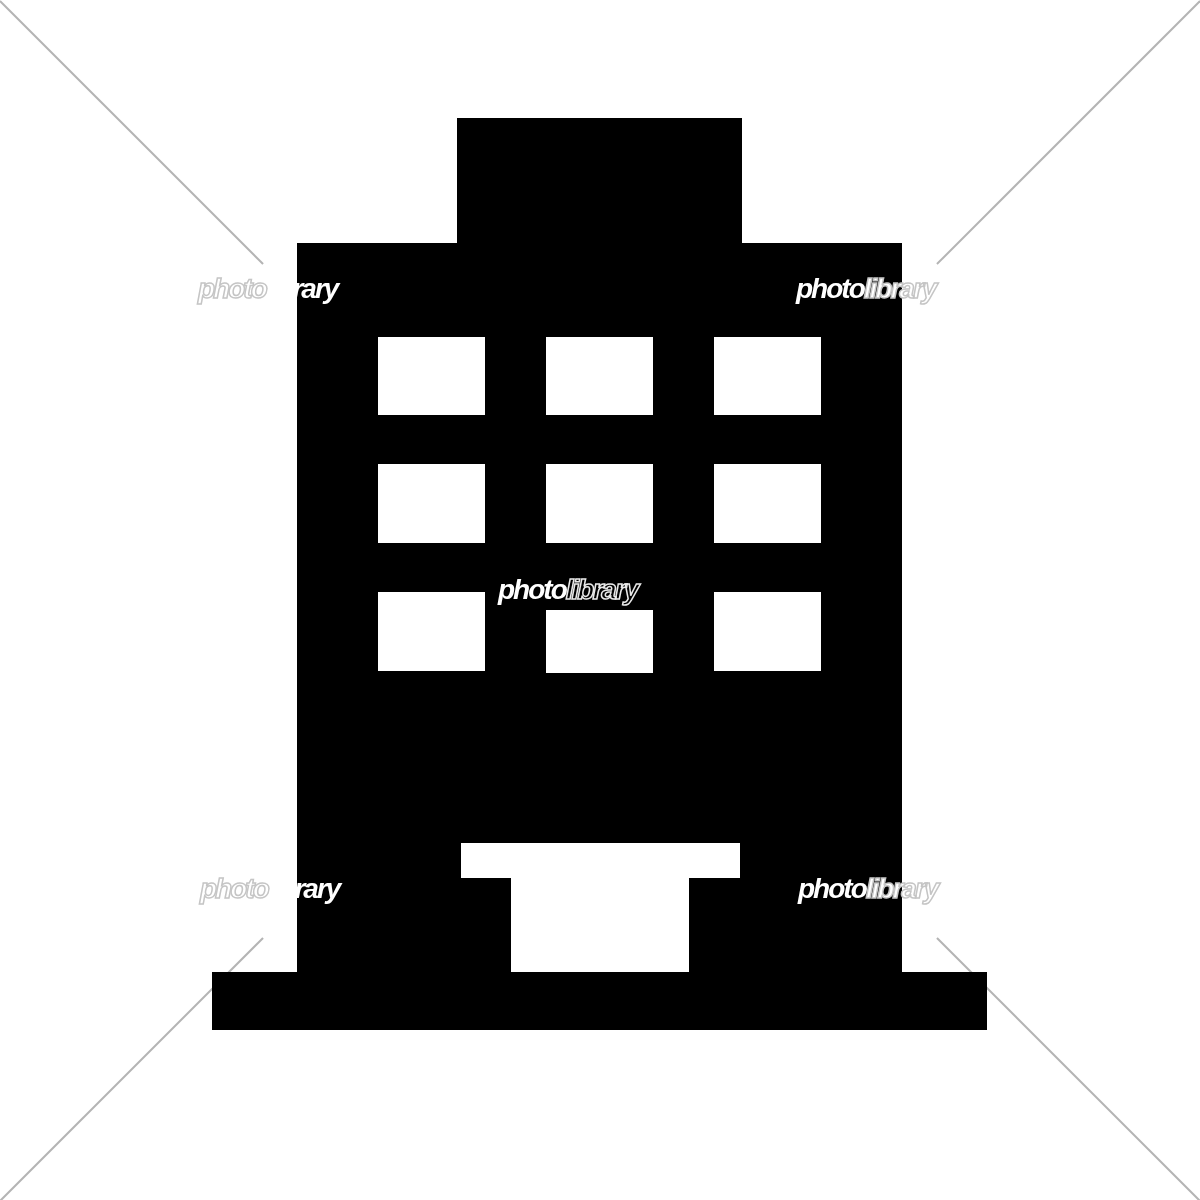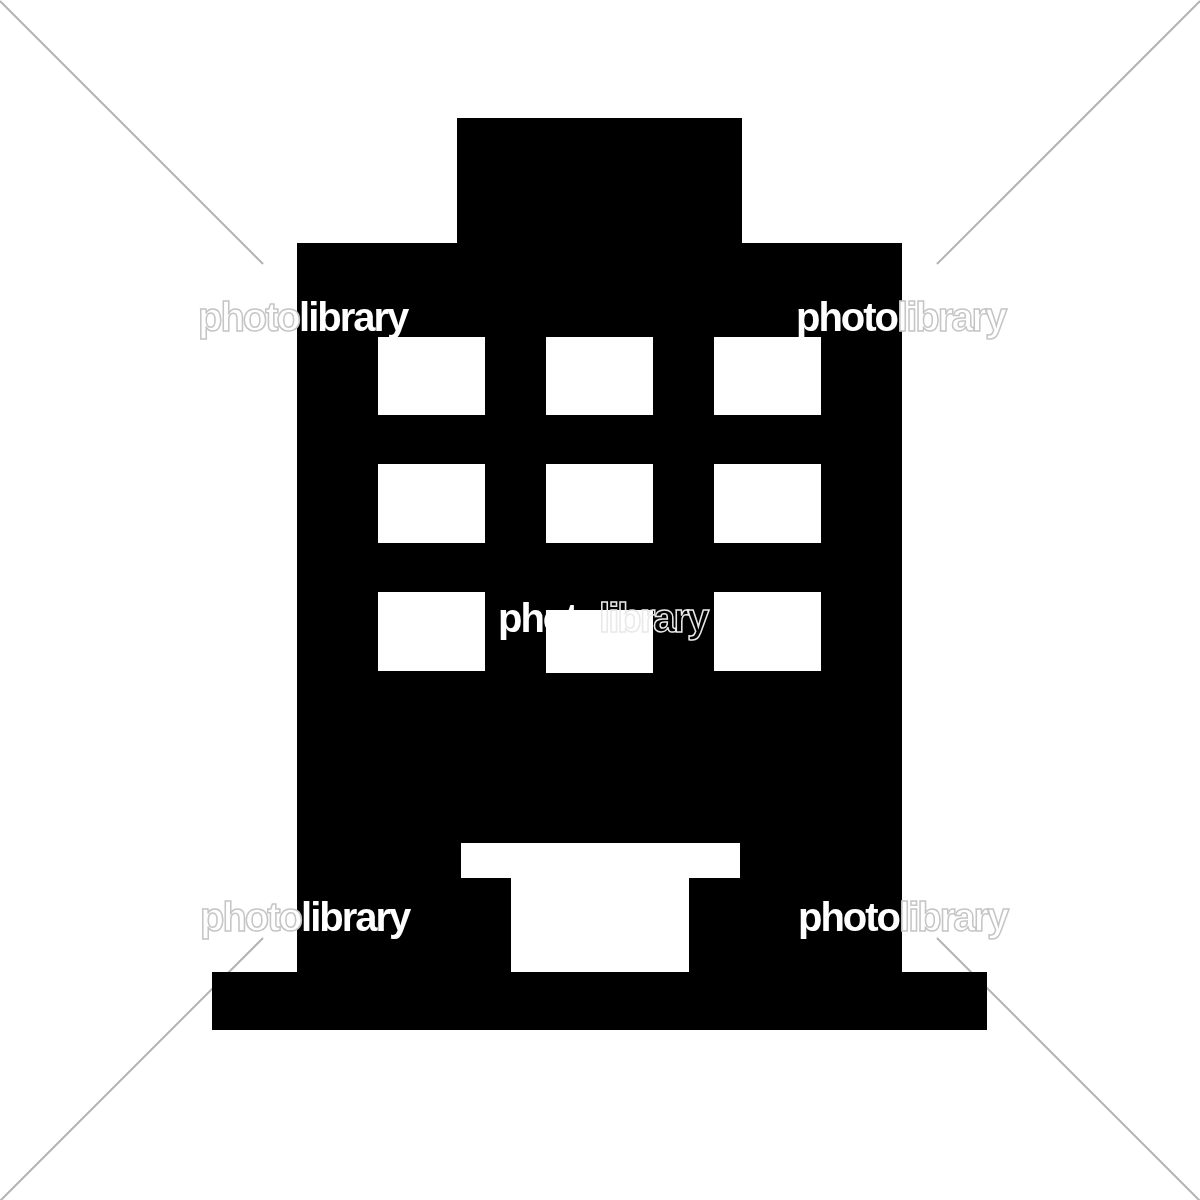--- a/index.html
+++ b/index.html
@@ -34,23 +34,22 @@
   .r2{top:464px;height:79px;}
   .r3{top:592px;height:79px;}
   .r3mid{top:610px;height:63px;}
 
   .canopy{left:461px;top:843px;width:279px;height:35px;}
   .door{left:511px;top:878px;width:178px;height:94px;}
 
   
   .wm{
     position:absolute;z-index:4;white-space:nowrap;
-    font-weight:bold;font-size:40px;line-height:1;
+    font-style:italic;font-weight:bold;font-size:28px;line-height:1;
     letter-spacing:-2px;
-    margin-top:22px;
   }
   .wm .solid{color:#ffffff;}
   .wm .hollow-gray{color:#ffffff;-webkit-text-stroke:1.5px #c5c5c5;}
   .wm .hollow-white{color:transparent;-webkit-text-stroke:1.5px #e9e9e9;}
 
   .wm.tl{left:198px;top:275px;}
   .wm.tr{left:796px;top:275px;}
   .wm.c {left:498px;top:576px;}
   .wm.bl{left:200px;top:875px;}
   .wm.br{left:798px;top:875px;}

